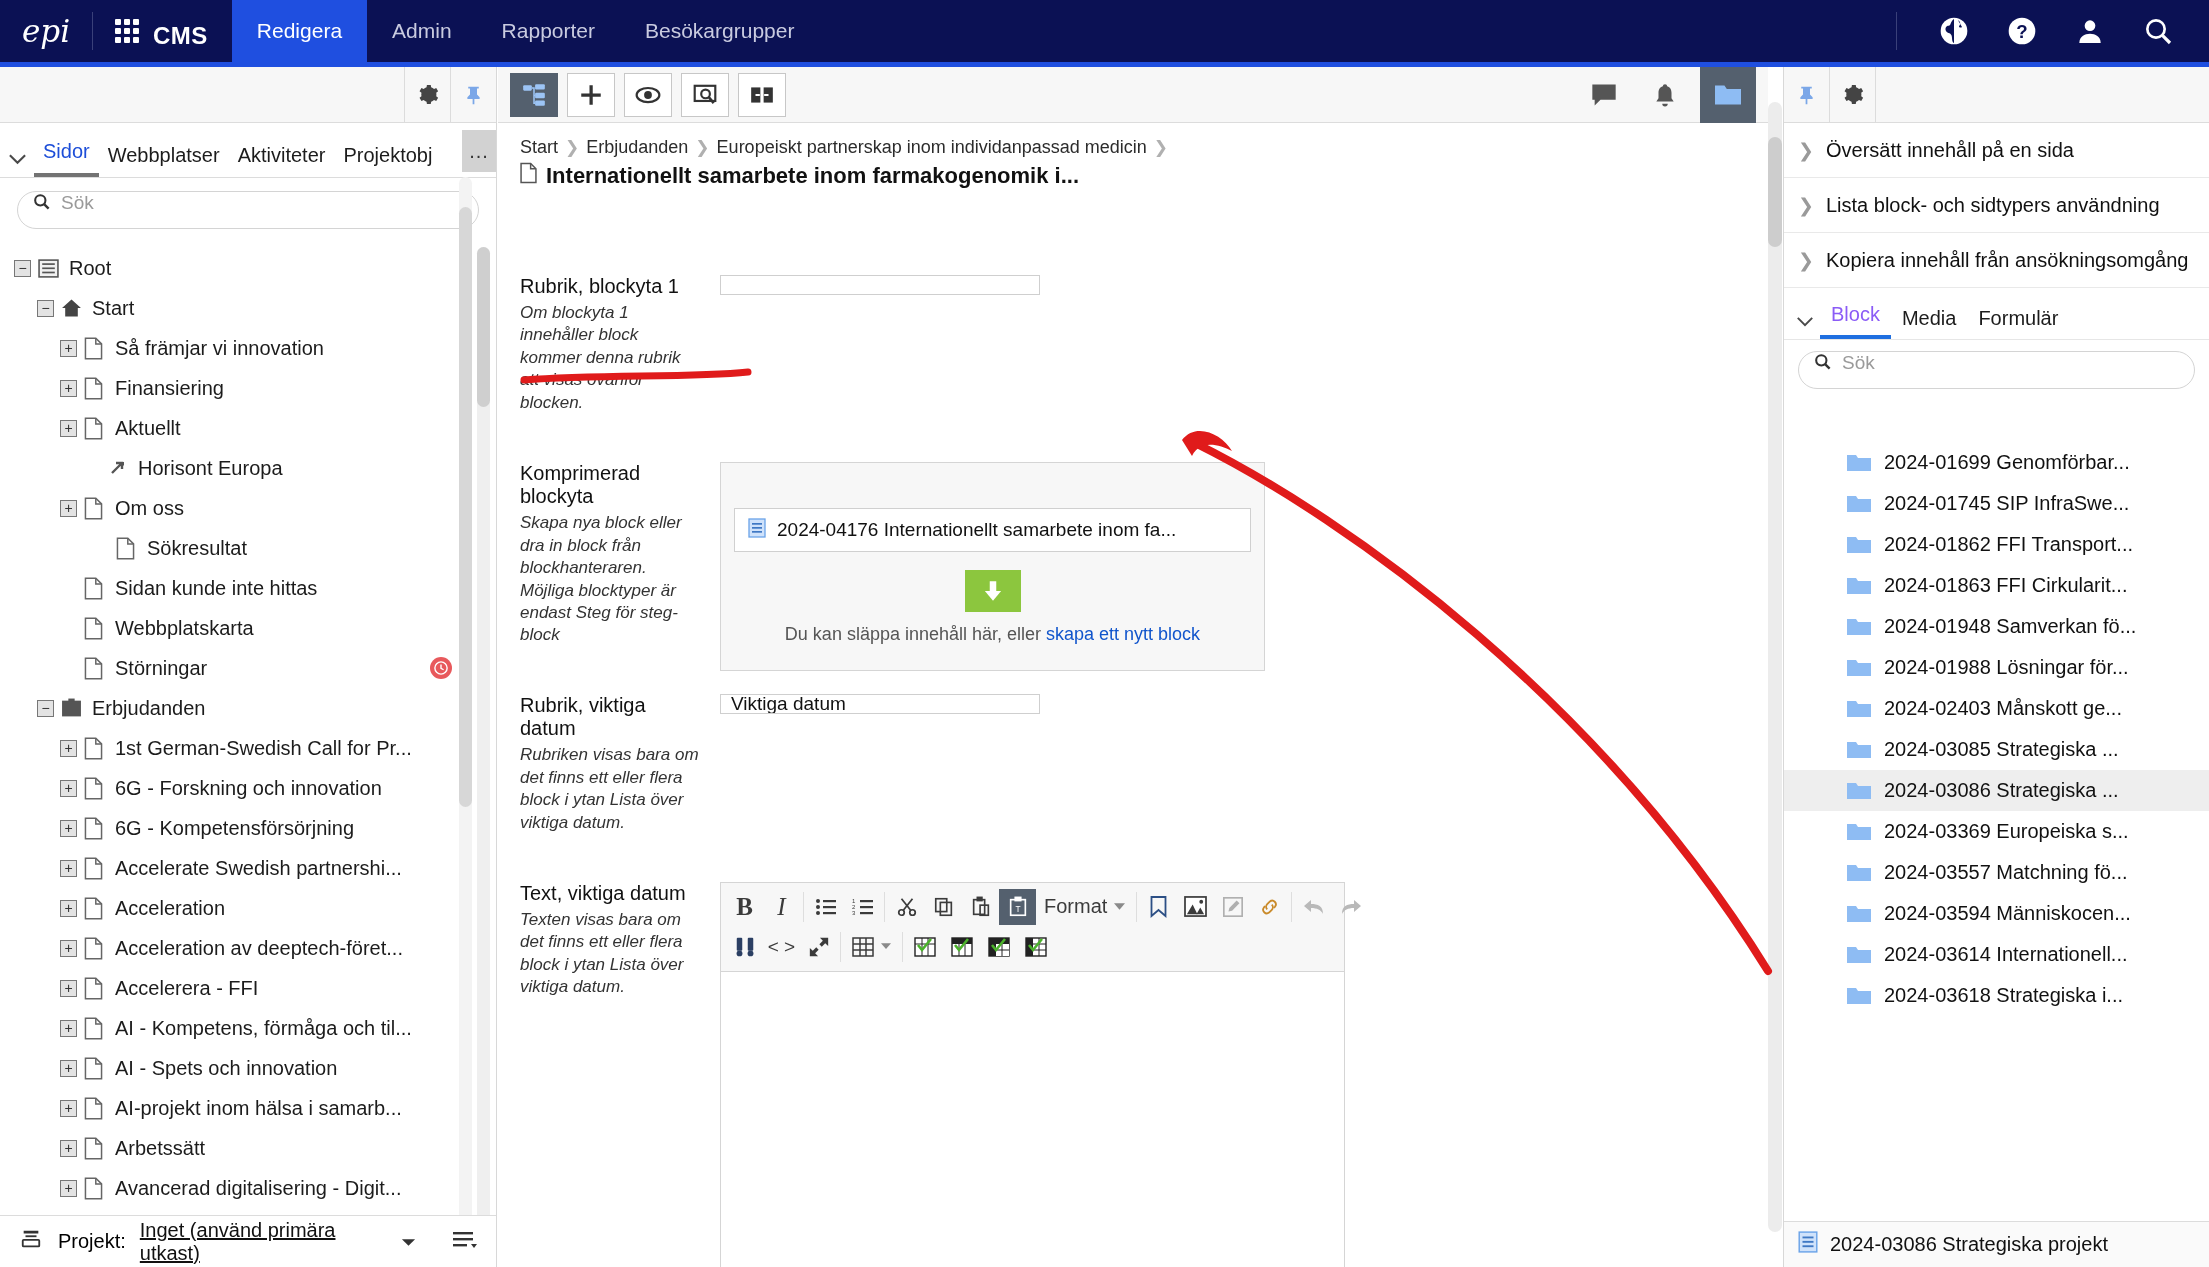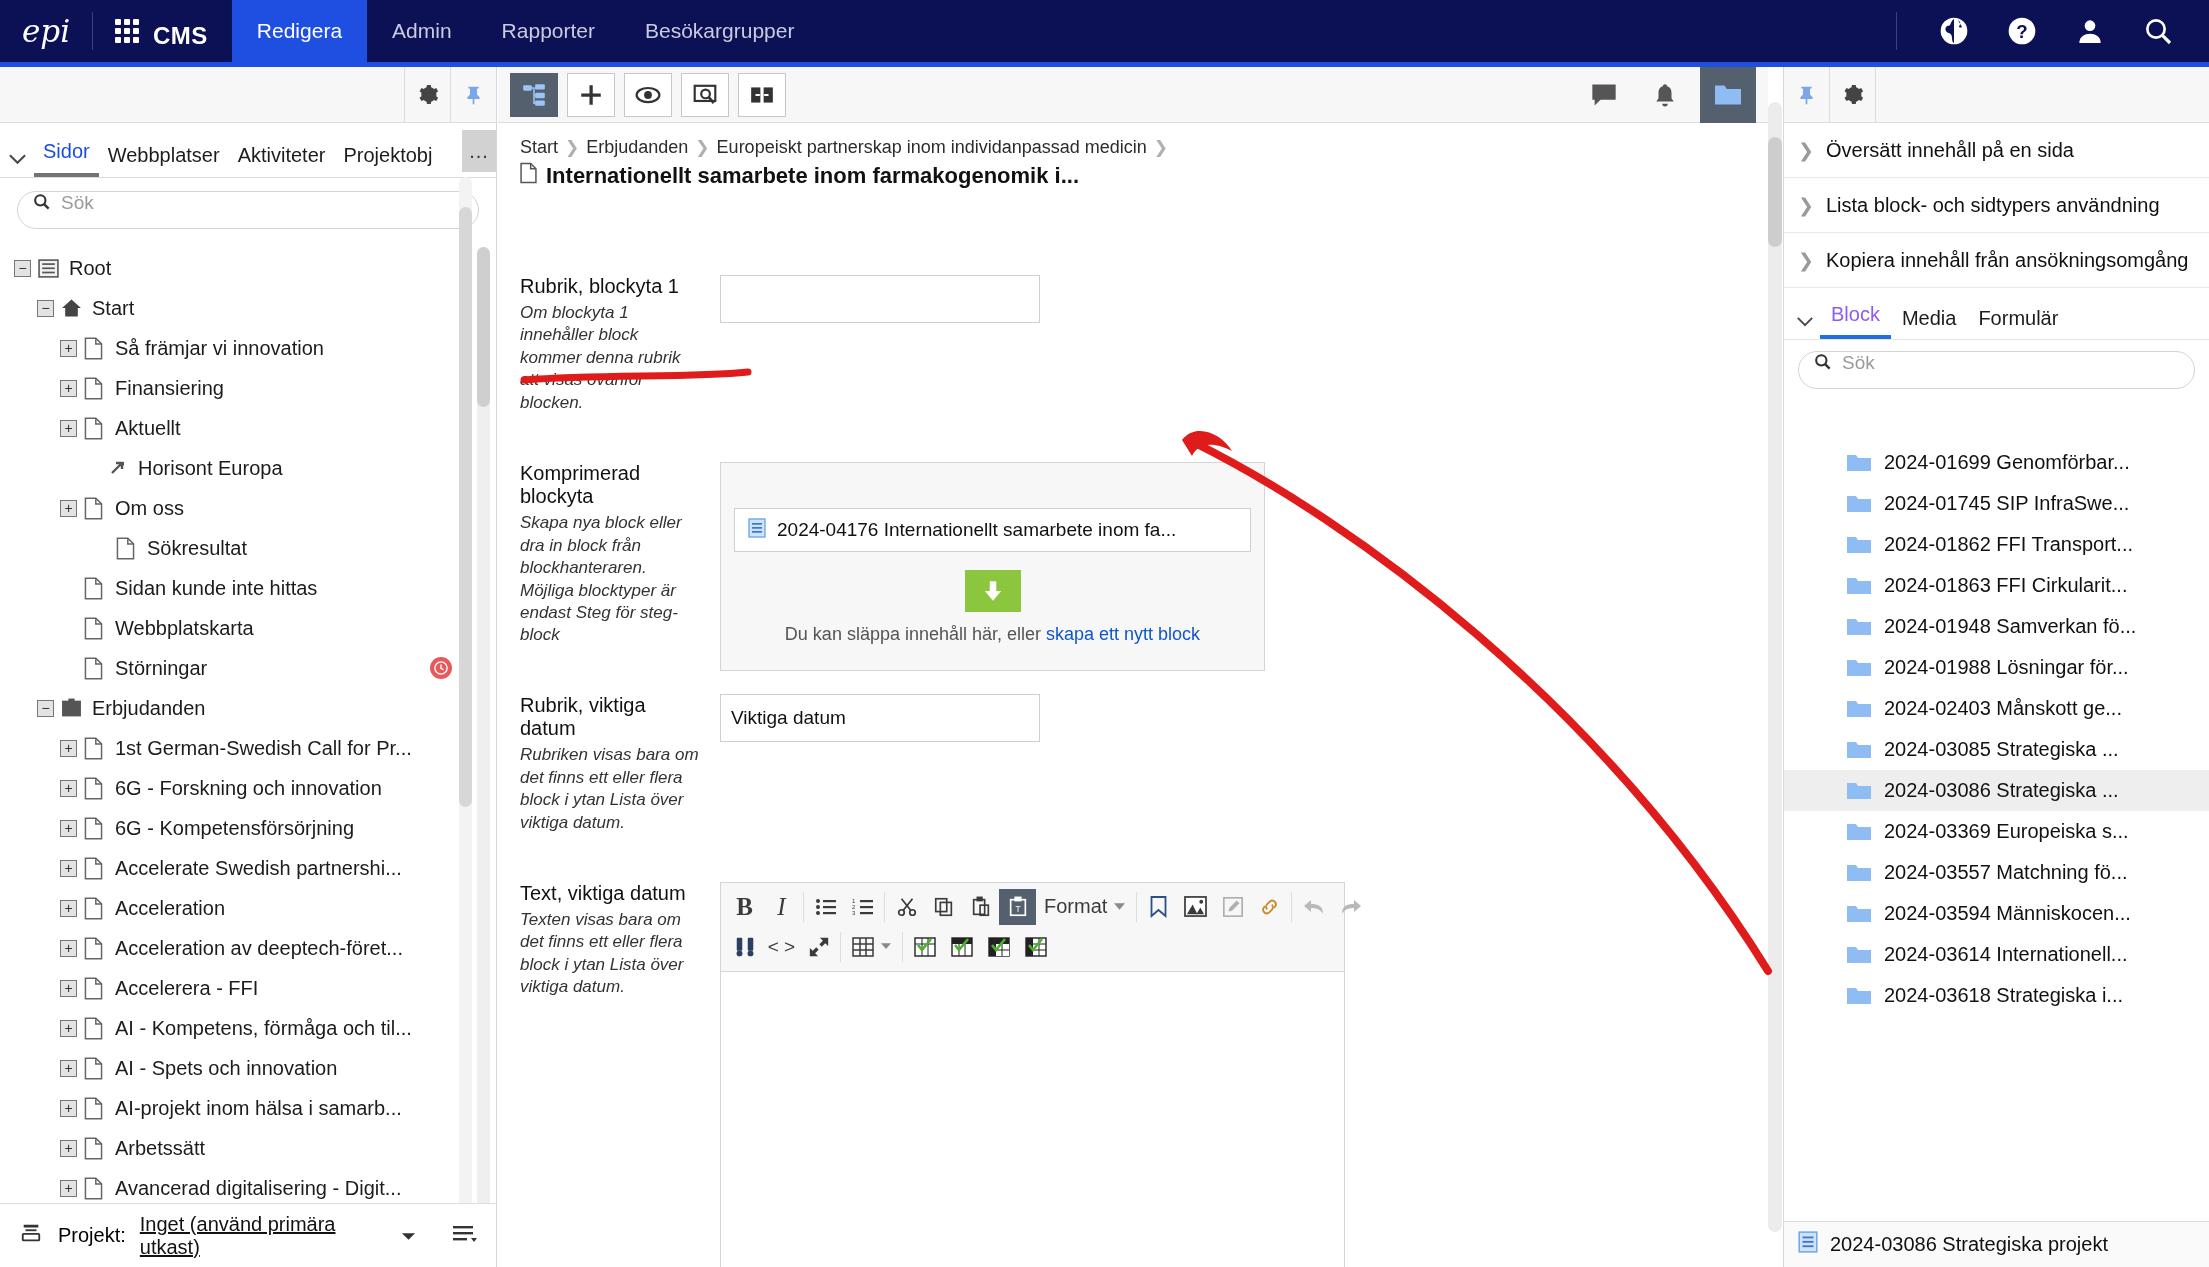--- a/index.html
+++ b/index.html
@@ -115,21 +115,21 @@
   }
   .lp-scroll-outer2 {
     position: absolute; right: 24px; top: 110px; width: 13px; height: 1095px;
     background: #f3f3f3; border-radius: 7px;
   }
   .lp-scroll-thumb2 {
     position: absolute; top: 30px; left: 0; width: 13px; height: 600px;
     background: #d7d7d7; border-radius: 7px;
   }
   .left-footer {
-    position: absolute; left: 0; right: 0; bottom: 0; height: 64px;
+    position: absolute; left: 0; right: 0; bottom: 0; height: 52px;
     border-top: 1px solid #dcdcdc; background: #fff;
     display: flex; align-items: center; padding: 0 18px; gap: 14px; font-size: 20px;
   }
   .proj-link { text-decoration: underline; color: #111; cursor: pointer; }
 
   
   .main-panel {
     position: absolute; top: 67px; left: 498px; right: 441px; bottom: 0;
     background: #fff; overflow: hidden;
   }
@@ -154,21 +154,21 @@
     display: flex; align-items: center; gap: 9px; font-size: 22px; font-weight: bold;
     color: #111; margin-top: 4px;
   }
   .form-area { position: absolute; top: 200px; left: 0; right: 12px; bottom: 0; overflow: hidden; }
   .field-row { display: flex; padding: 0 0 0 22px; }
   .field-label-col { width: 200px; flex: none; padding-right: 16px; }
   .fl-title { font-size: 20px; color: #111; margin-bottom: 4px; }
   .fl-help { font-size: 17px; font-style: italic; color: #333; line-height: 1.32; }
   .field-input-col { flex: 1; }
   .text-input {
-    width: 320px; height: 48px; border: 1px solid #cfcfcf; background: #fff;
+    width: 320px; height: 20px; border: 1px solid #cfcfcf; background: #fff;
     font-size: 19px; padding: 0 10px; outline: none; color: #111;
     font-family: "Liberation Sans", sans-serif;
   }
   .blockarea {
     width: 545px; border: 1px solid #d5d5d5; background: #f7f7f7; padding: 13px;
   }
   .block-item {
     height: 44px; background: #fff; border: 1px solid #d0d0d0;
     display: flex; align-items: center; gap: 11px; padding: 0 13px; font-size: 19px;
     color: #111; cursor: pointer; white-space: nowrap; overflow: hidden; margin-top: 32px;

